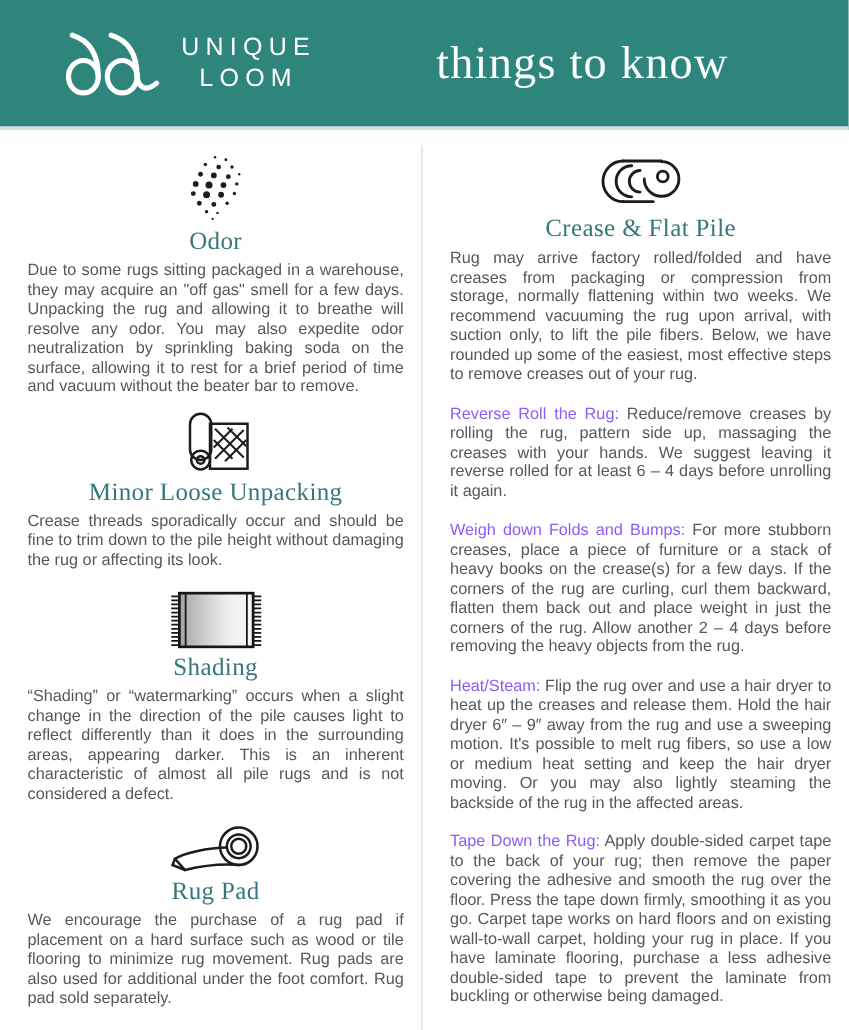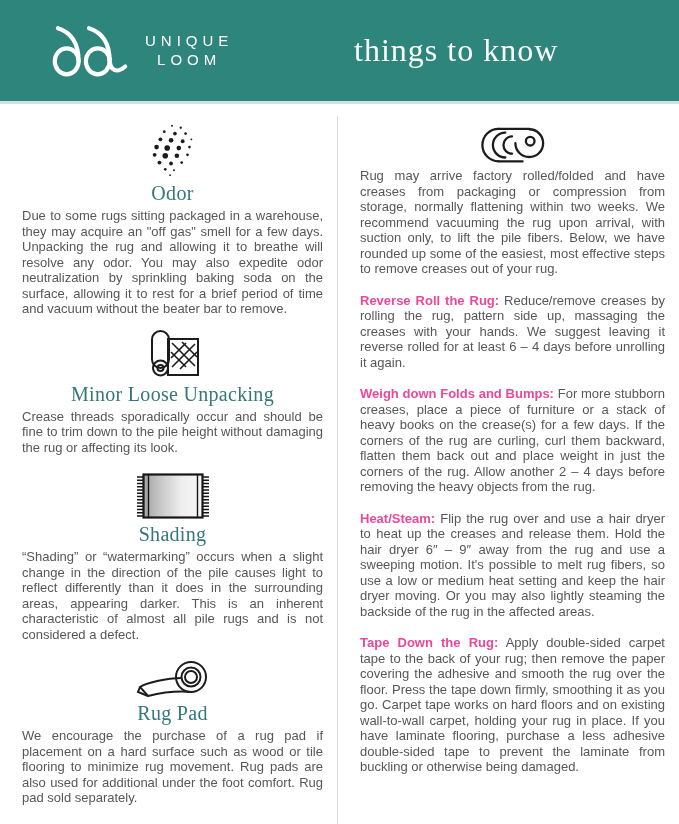--- a/index.html
+++ b/index.html
@@ -8,25 +8,25 @@
     font-family:"Liberation Sans",sans-serif;
   }
   
   .header{
     height:101px;background:#2E857C;border-bottom:3px solid #cfe4e2;
     display:flex;align-items:center;box-sizing:content-box;
   }
   .brand{display:flex;align-items:center;gap:15px;margin-left:50px;}
   .brand svg{width:80px;height:58px;display:block;}
   .brand-text{color:#ffffff;display:flex;flex-direction:column;align-items:center;line-height:1.25;}
-  .brand-line{font-size:15px;letter-spacing:5px;font-weight:400;}
+  .brand-line{font-size:20px;letter-spacing:5px;font-weight:400;}
   .header-title{
     flex:1;text-align:center;color:#fbfdfd;
     font-family:"Liberation Serif","DejaVu Serif",serif;
-    font-size:32px;font-weight:400;letter-spacing:1px;white-space:nowrap;
+    font-size:37px;font-weight:400;letter-spacing:1px;white-space:nowrap;
   }
   
   .content{
     display:flex;align-items:stretch;height:720px;box-sizing:border-box;
     padding:12px 14px 0 22px;
   }
   .col-left{width:301px;flex:none;}
   .divider{width:1px;background:#d9d9d9;margin-left:14px;margin-right:22px;flex:none;}
   .col-right{flex:1;min-width:0;}
   .section{text-align:center;}
@@ -39,21 +39,21 @@
   .body-text{
     font-size:13px;line-height:15.5px;color:#57575a;
     text-align:justify;text-justify:inter-word;margin:0;
   }
   .m-odor{margin-top:6px;}
   .m-thread{margin-top:12px;}
   .m-pad{margin-top:16px;}
   .m-shade{margin-top:18px;}
   .m-crease{margin-top:8px;}
   .tip{margin-top:16px;}
-  .tip .lead{font-weight:700;color:#ec4899;}
+  .tip .lead{font-weight:400;color:#8b5cf6;}
   .ic{stroke:#1c1c1c;fill:none;stroke-width:2;}
 </style>
 </head>
 <body>
 
 <div class="page">
 
   <header class="header">
     <div class="brand">
       <svg viewBox="0 0 76 56" fill="none" stroke="#ffffff" stroke-width="4" stroke-linecap="round">
@@ -172,20 +172,21 @@
               <path d="M28 5 A17 17 0 0 0 28 39"></path>
               <path d="M35 9 A13 13 0 0 0 35 35"></path>
               <path d="M42 13 A9 9 0 0 0 42 31"></path>
               <path d="M28 5 H60"></path>
               <path d="M28 39 H53"></path>
               <path d="M60 5.5 a14.5 14.5 0 1 1 -14.5 14.5"></path>
               <circle cx="61" cy="18" r="4.5"></circle>
             </g>
           </svg>
         </div>
+        <h2>Crease &amp; Flat Pile</h2>
         <p class="body-text">Rug may arrive factory rolled/folded and have creases from packaging or compression from storage, normally flattening within two weeks. We recommend vacuuming the rug upon arrival, with suction only, to lift the pile fibers. Below, we have rounded up some of the easiest, most effective steps to remove creases out of your rug.</p>
       </div>
 
       <p class="body-text tip"><strong class="lead">Reverse Roll the Rug:</strong> <span>Reduce/remove creases by rolling the rug, pattern side up, massaging the creases with your hands. We suggest leaving it reverse rolled for at least 6 – 4 days before unrolling it again.</span></p>
 
       <p class="body-text tip"><strong class="lead">Weigh down Folds and Bumps:</strong> <span>For more stubborn creases, place a piece of furniture or a stack of heavy books on the crease(s) for a few days. If the corners of the rug are curling, curl them backward, flatten them back out and place weight in just the corners of the rug. Allow another 2 – 4 days before removing the heavy objects from the rug.</span></p>
 
       <p class="body-text tip"><strong class="lead">Heat/Steam:</strong> <span>Flip the rug over and use a hair dryer to heat up the creases and release them. Hold the hair dryer 6″ – 9″ away from the rug and use a sweeping motion. It's possible to melt rug fibers, so use a low or medium heat setting and keep the hair dryer moving. Or you may also lightly steaming the backside of the rug in the affected areas.</span></p>
 
       <p class="body-text tip"><strong class="lead">Tape Down the Rug:</strong> <span>Apply double-sided carpet tape to the back of your rug; then remove the paper covering the adhesive and smooth the rug over the floor. Press the tape down firmly, smoothing it as you go. Carpet tape works on hard floors and on existing wall-to-wall carpet, holding your rug in place. If you have laminate flooring, purchase a less adhesive double-sided tape to prevent the laminate from buckling or otherwise being damaged.</span></p>

